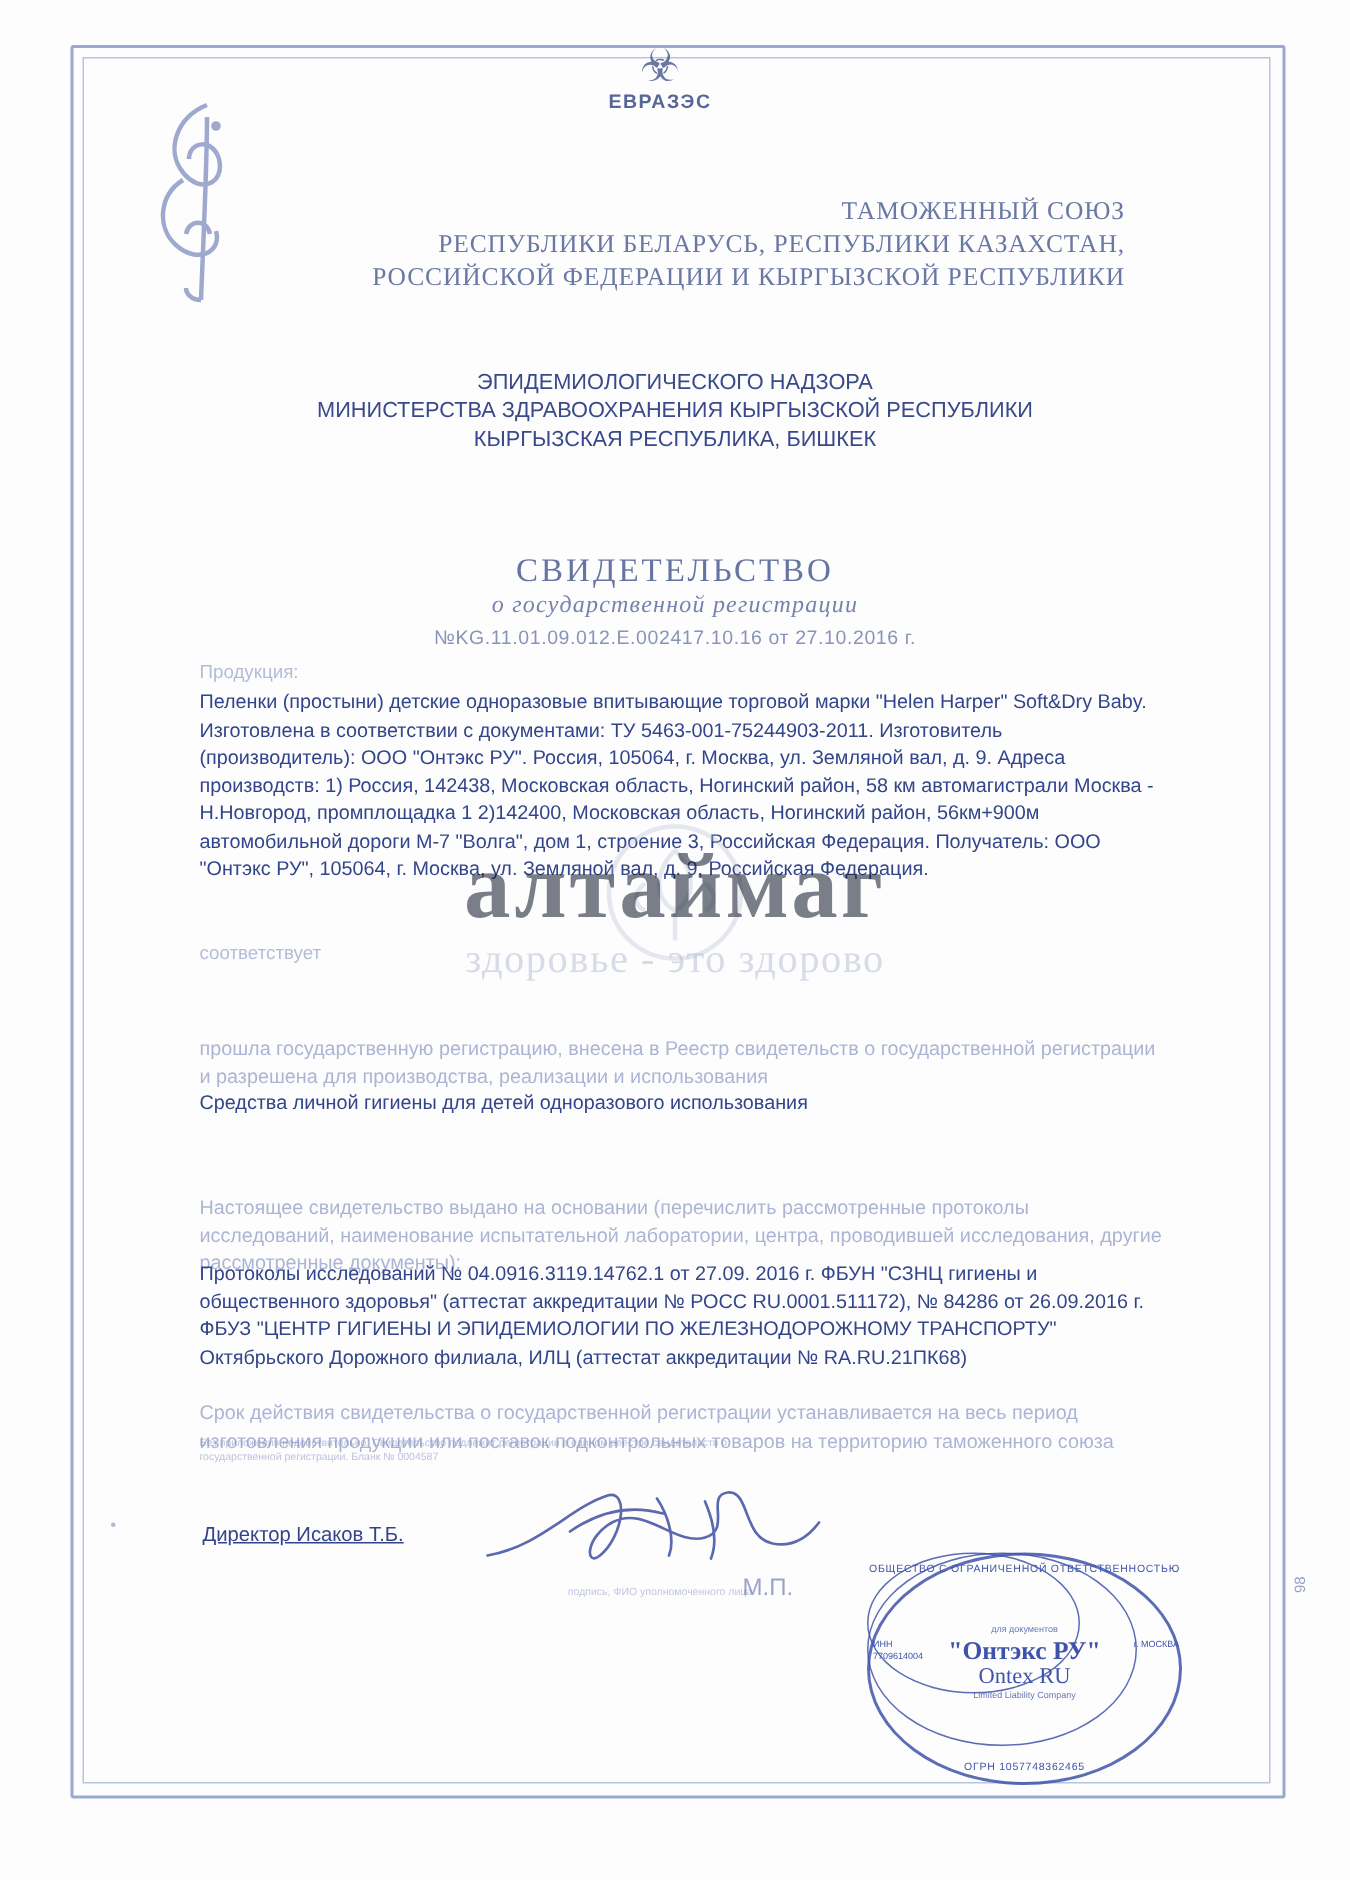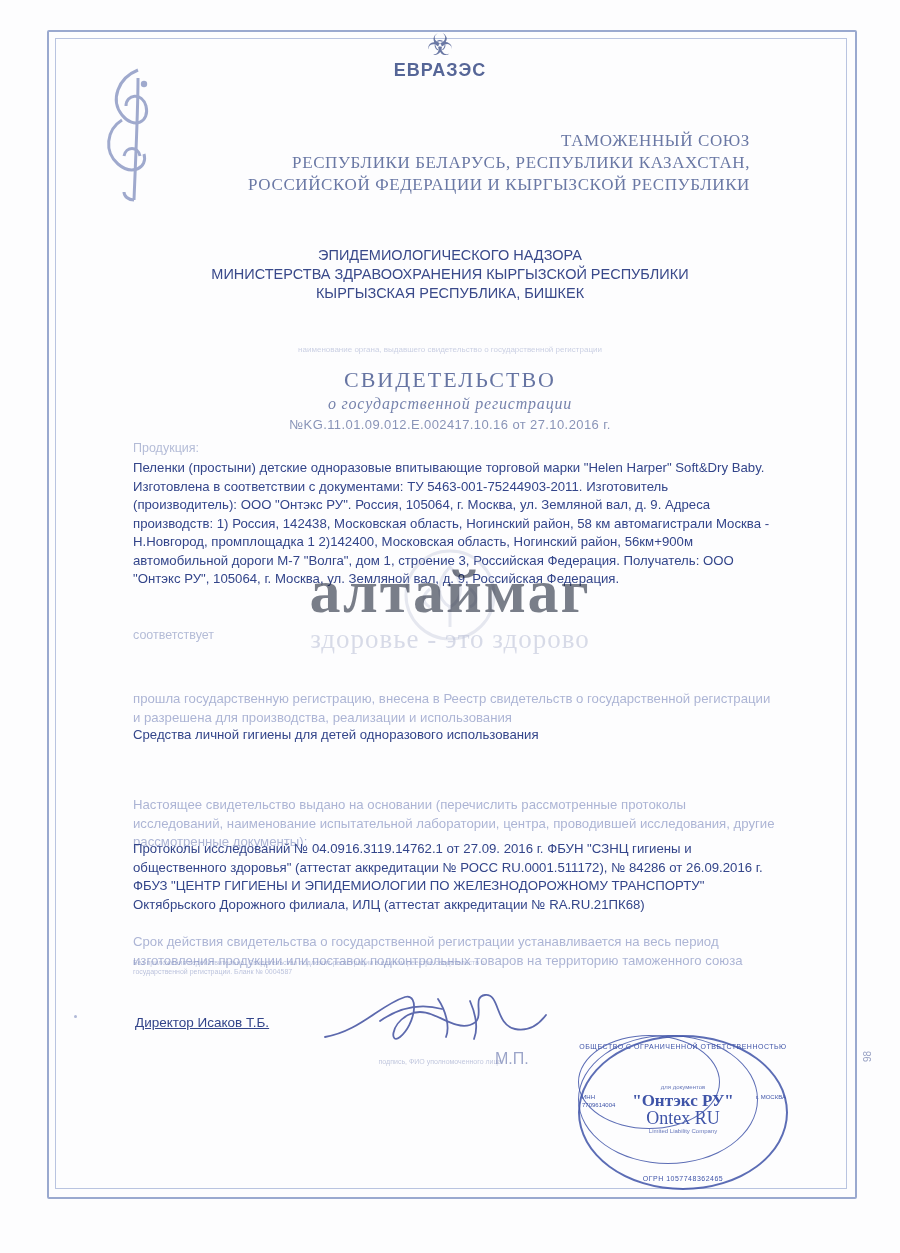--- a/index.html
+++ b/index.html
@@ -50,21 +50,21 @@
     width: 110px; height: 62px;
     text-align: center;
     color: #3a4c86;
   }
   .eurasec .glyph {
     font-size: 30px;
     line-height: 30px;
     opacity: .75;
   }
   .eurasec .label {
-    font-size: 18px;
+    font-size: 13px;
     letter-spacing: 1px;
     font-weight: bold;
     opacity: .85;
   }
 
   .title-union {
     position: absolute;
     left: 150px; top: 130px;
     width: 600px;
     font-family: "Liberation Serif", serif;
@@ -253,21 +253,21 @@
     color: #3f54a8;
   }
   .stamp-main .s1 {
     font-family: "Liberation Serif", serif;
     font-size: 17px;
     font-weight: bold;
     line-height: 19px;
   }
   .stamp-main .s2 {
     font-family: "Liberation Serif", serif;
-    font-size: 18px;
+    font-size: 15px;
     line-height: 17px;
   }
   .stamp-main .s3 {
     font-size: 6px;
     line-height: 8px;
     opacity: .8;
   }
   .stamp-arc-top, .stamp-arc-bottom {
     position: absolute;
     left: 0; width: 210px;
@@ -339,21 +339,20 @@
     <div>РЕСПУБЛИКИ БЕЛАРУСЬ, РЕСПУБЛИКИ КАЗАХСТАН,</div>
     <div>РОССИЙСКОЙ ФЕДЕРАЦИИ И КЫРГЫЗСКОЙ РЕСПУБЛИКИ</div>
   </div>
 
   <div class="dept-block">
     <div>ЭПИДЕМИОЛОГИЧЕСКОГО НАДЗОРА</div>
     <div>МИНИСТЕРСТВА ЗДРАВООХРАНЕНИЯ КЫРГЫЗСКОЙ РЕСПУБЛИКИ</div>
     <div>КЫРГЫЗСКАЯ РЕСПУБЛИКА, БИШКЕК</div>
   </div>
 
-  <div class="faint-line">наименование органа, выдавшего свидетельство о государственной регистрации</div>
 
   <div class="cert-title">СВИДЕТЕЛЬСТВО</div>
   <div class="cert-sub">о государственной регистрации</div>
   <div class="cert-number">№KG.11.01.09.012.Е.002417.10.16    от 27.10.2016 г.</div>
 
   <div class="lbl-faint" style="left:133px; top:441px;text-align:center;">Продукция:</div>
   <div class="body-text" style="left:133px; top:459px; width:640px;">Пеленки (простыни) детские одноразовые впитывающие торговой марки "Helen Harper" Soft&amp;Dry  Baby. Изготовлена в соответствии с документами: ТУ 5463-001-75244903-2011. Изготовитель (производитель): ООО "Онтэкс РУ". Россия, 105064, г. Москва, ул. Земляной вал, д. 9. Адреса производств: 1) Россия, 142438, Московская область, Ногинский район, 58 км автомагистрали Москва - Н.Новгород, промплощадка 1 2)142400, Московская область, Ногинский район, 56км+900м автомобильной дороги М-7 "Волга", дом 1, строение 3, Российская Федерация. Получатель: ООО "Онтэкс РУ", 105064, г. Москва, ул. Земляной вал, д. 9, Российская Федерация.</div>
 
   <div class="lbl-faint" style="left:133px; top:628px;">соответствует</div>
 

